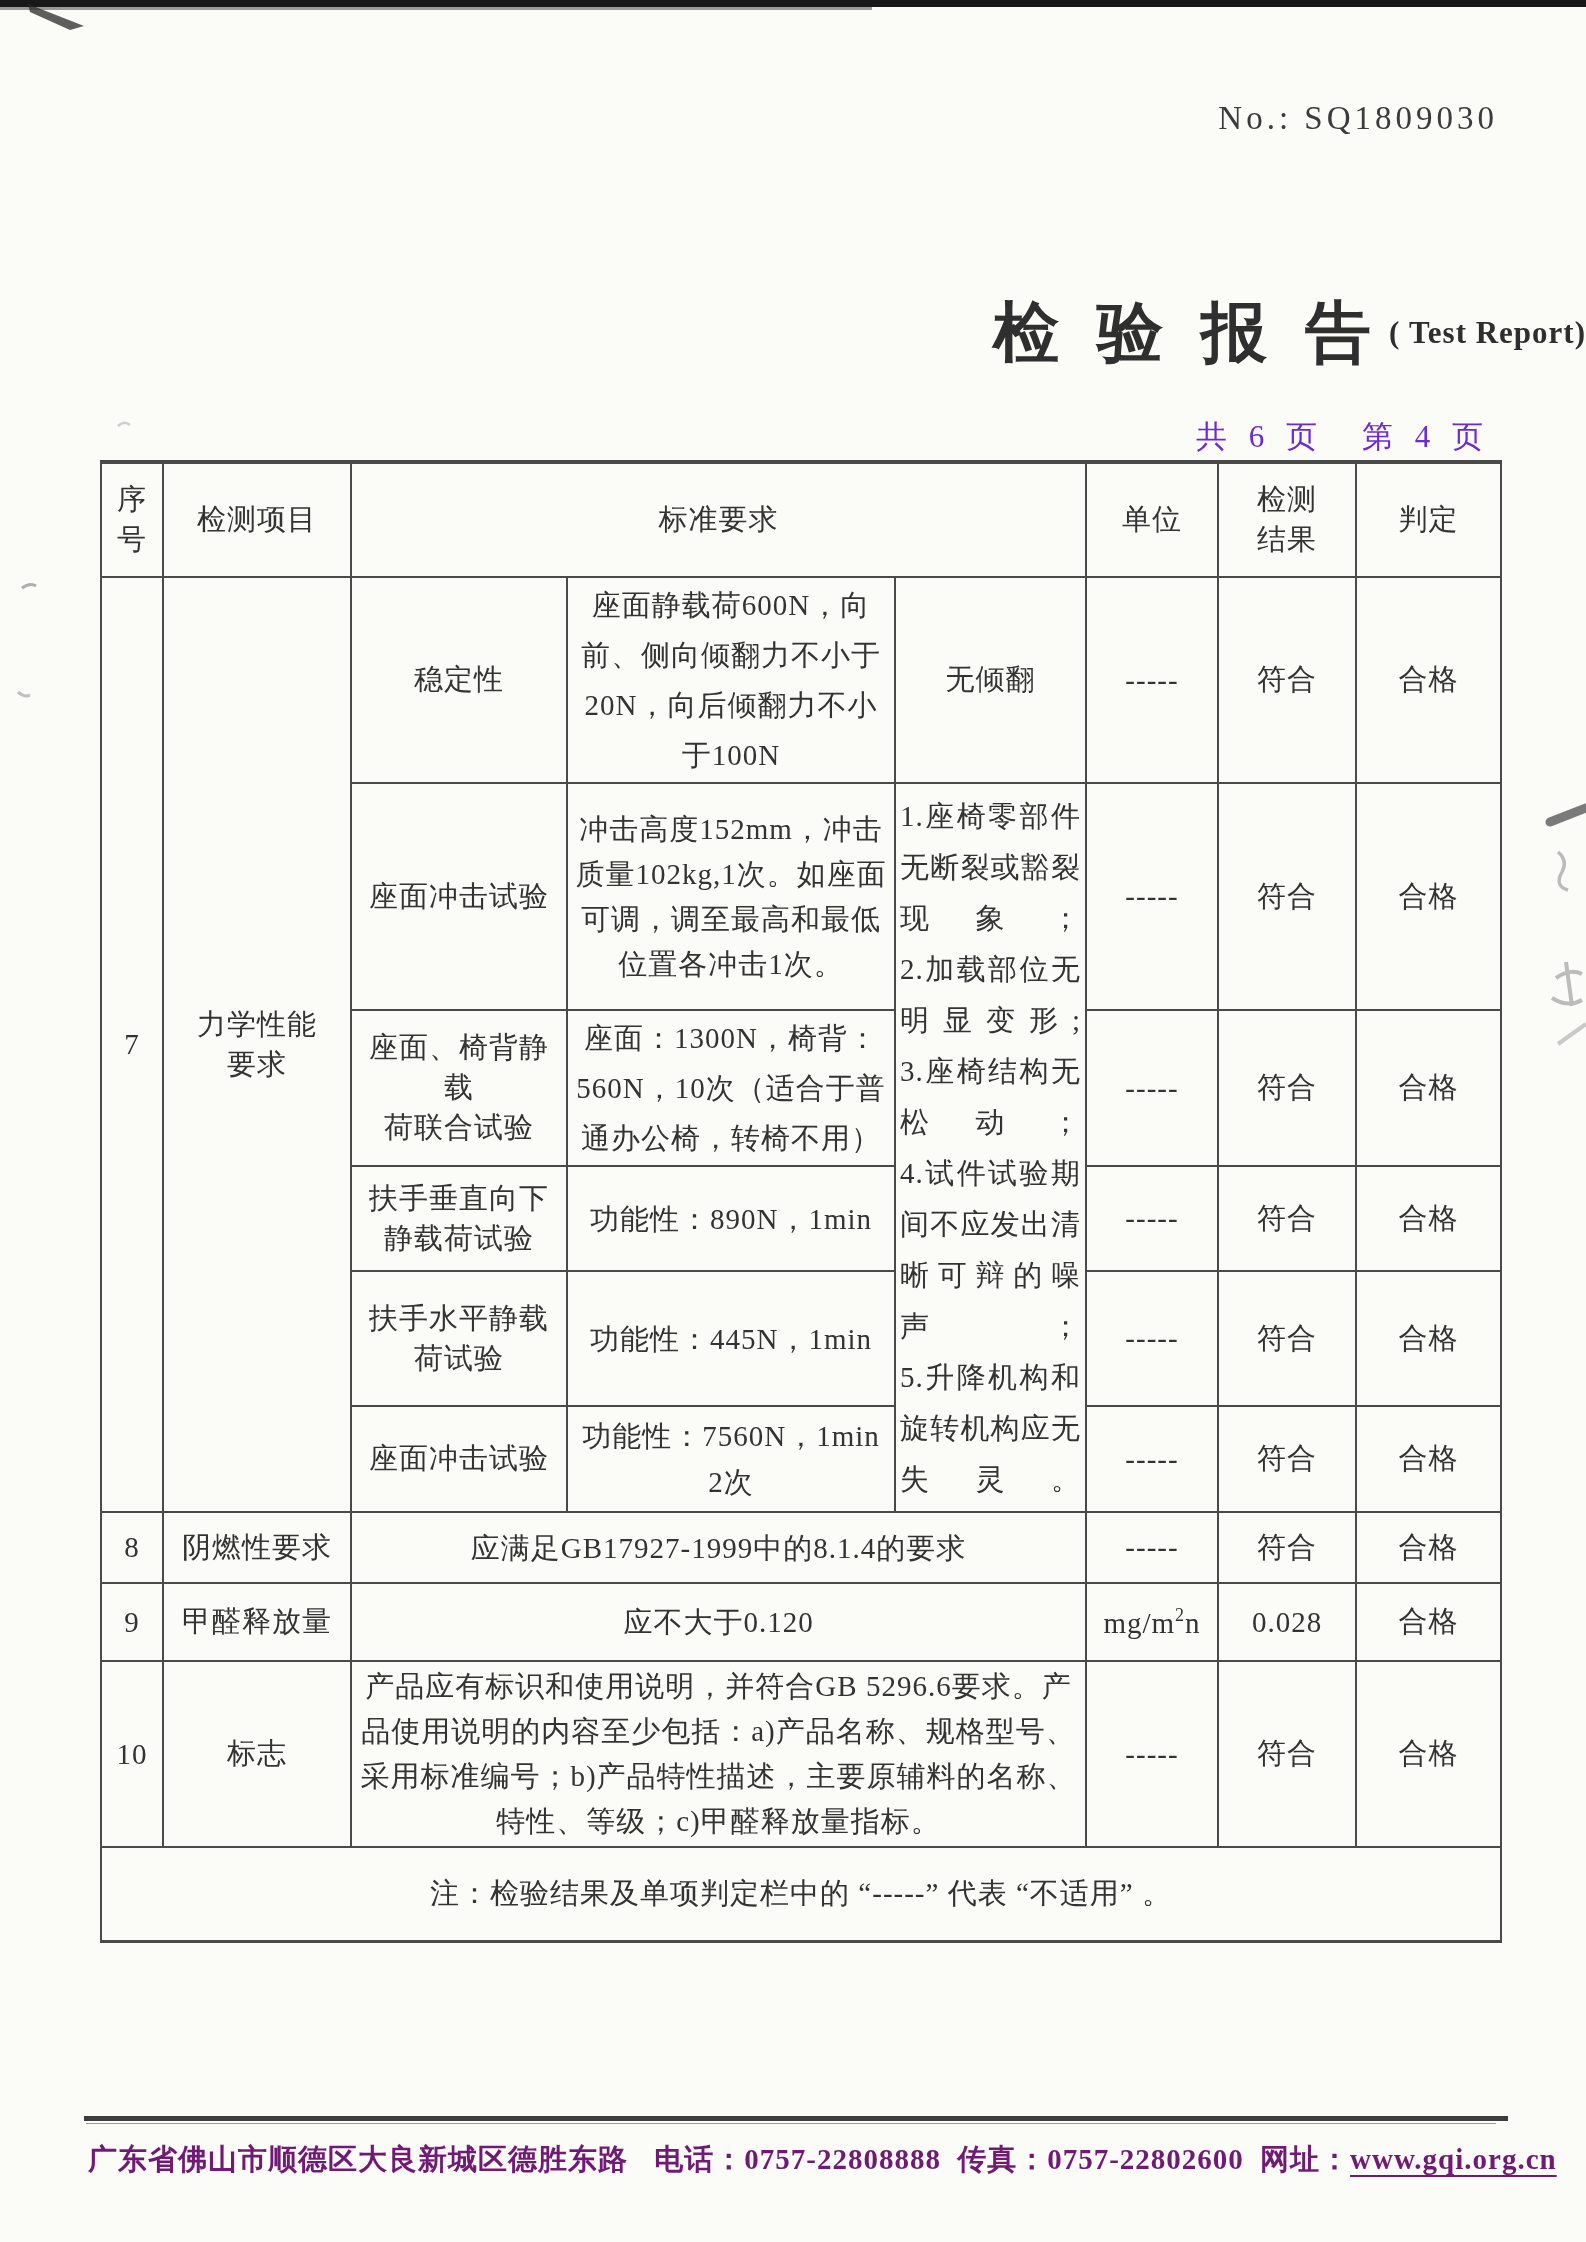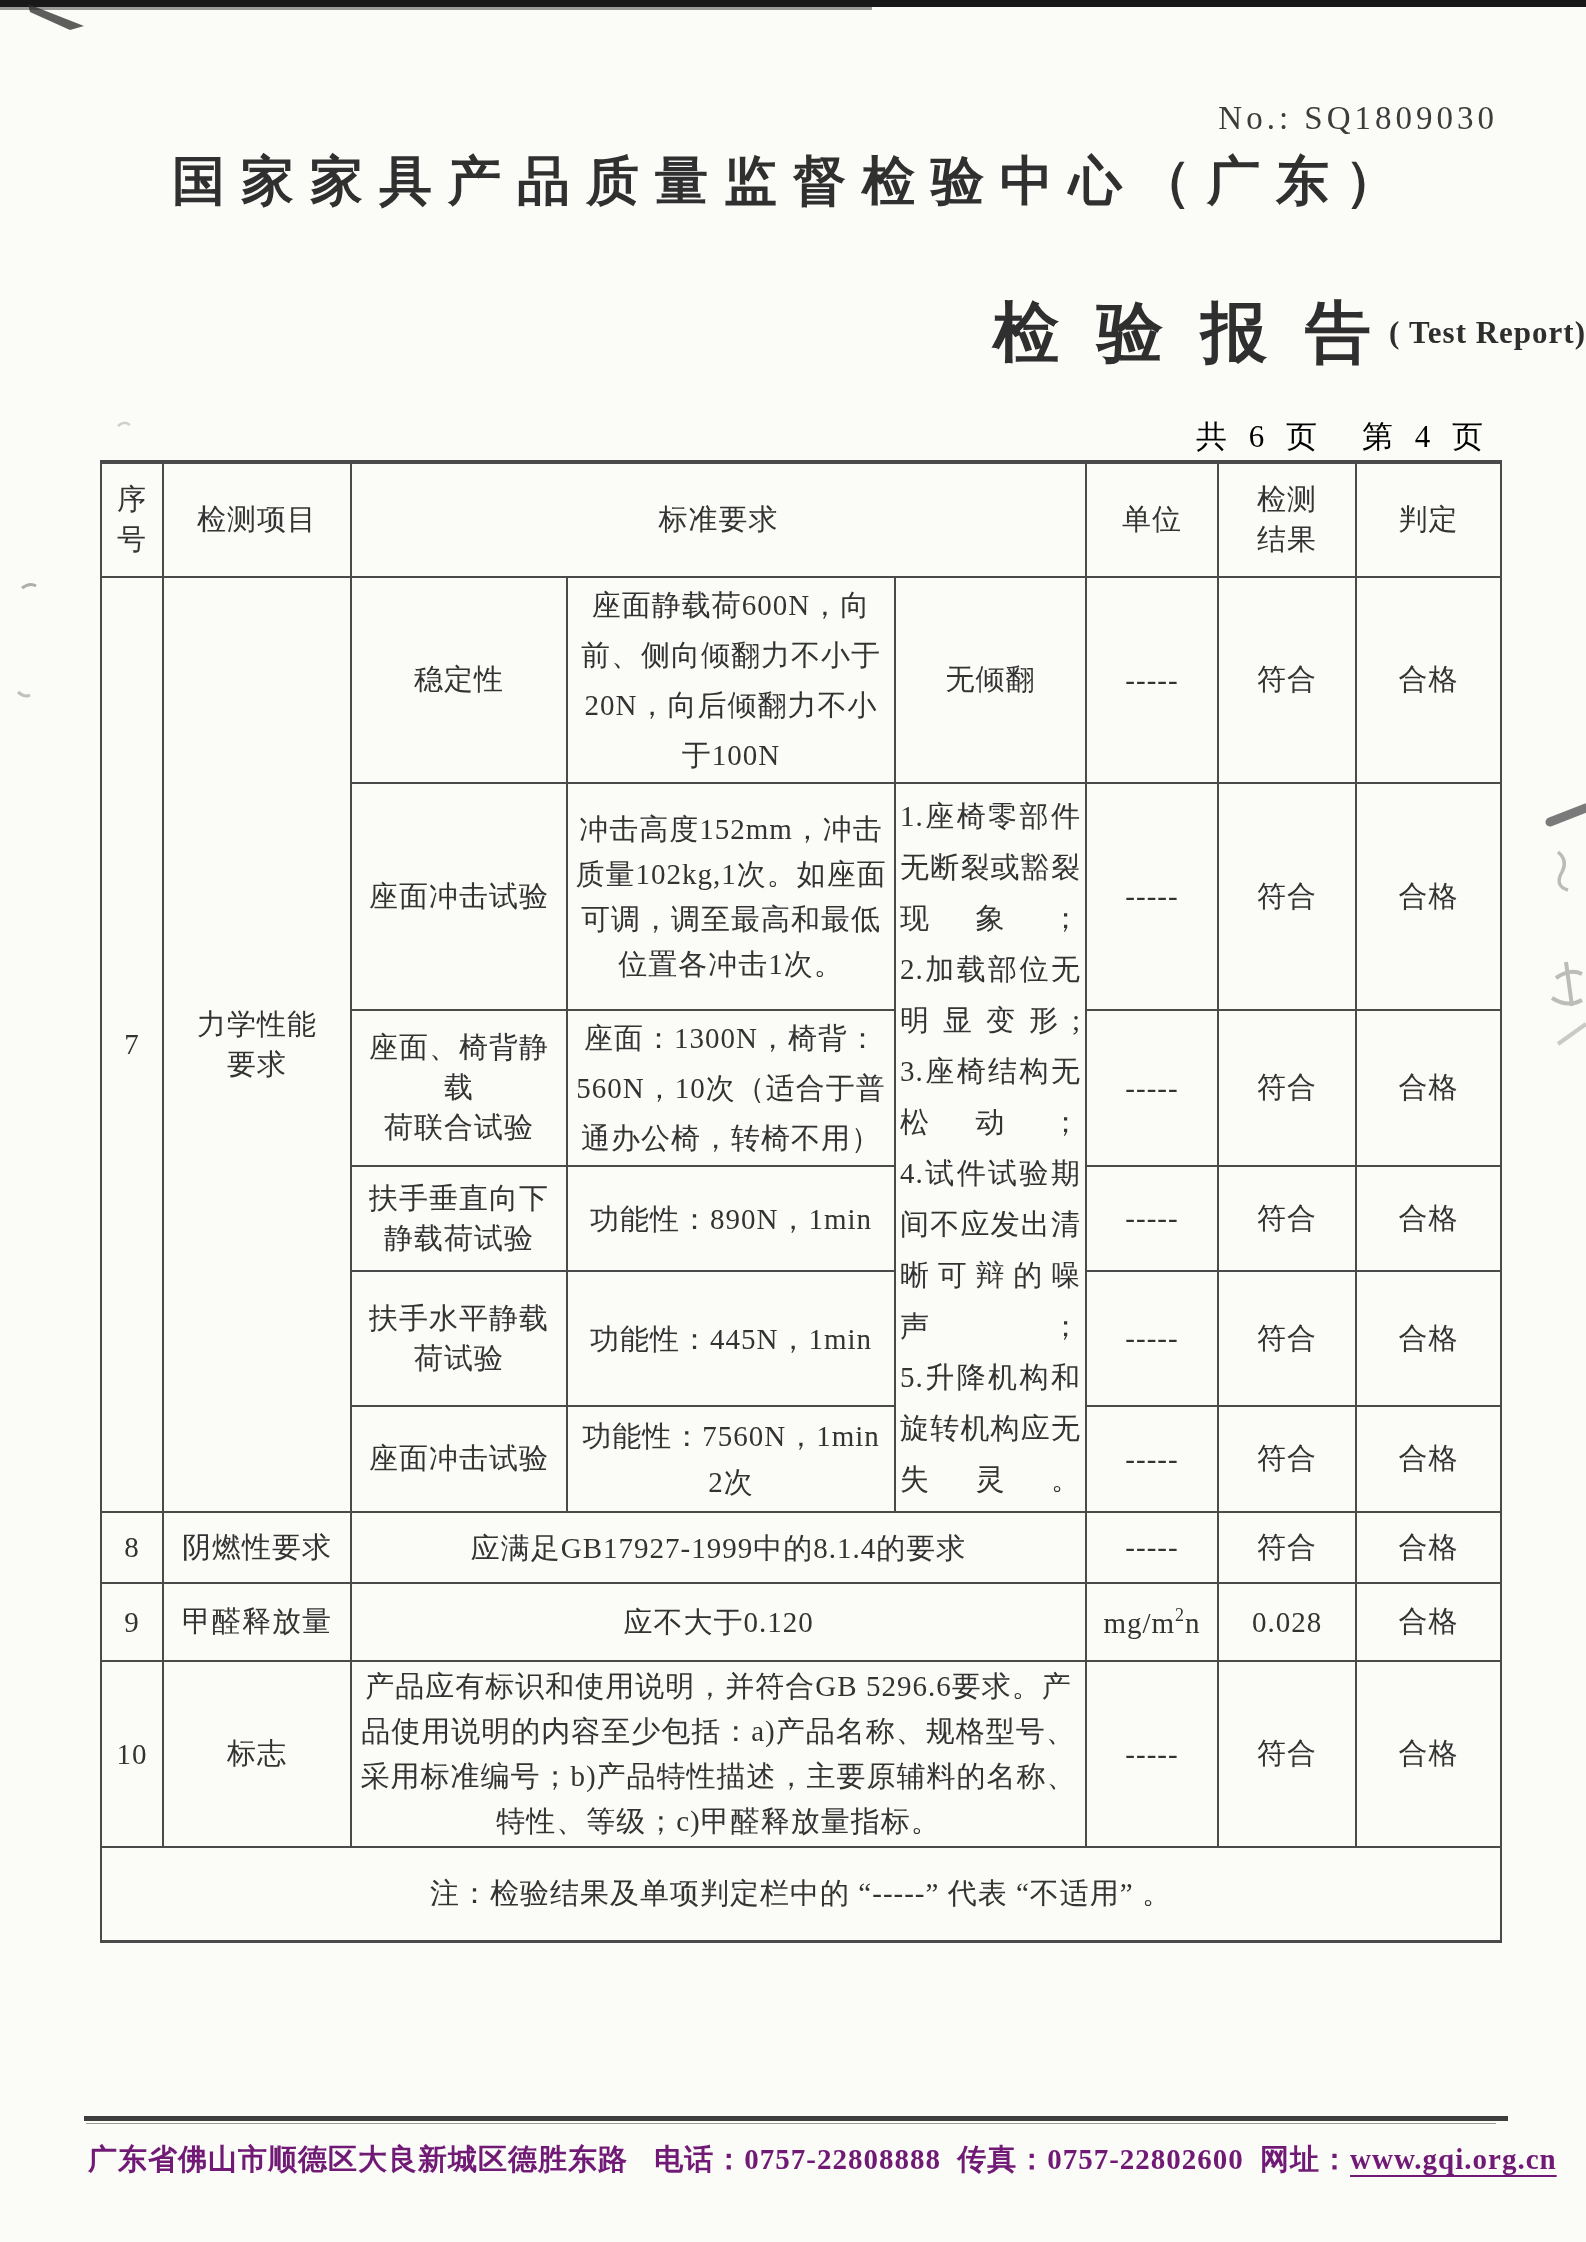--- a/index.html
+++ b/index.html
@@ -16,21 +16,21 @@
   .scan-top-edge:after{content:"";position:absolute;left:0;top:7px;width:55%;height:3px;background:#3a3a3a;opacity:.5;}
 
   .no-line{position:absolute;top:100px;right:88px;font-size:33px;letter-spacing:4px;color:#3c3c3c;}
   .title-cn{position:absolute;top:146px;left:0;width:100%;margin:0;text-align:center;
     font-size:53px;font-weight:600;letter-spacing:16px;margin-right:-16px;color:#303030;}
   .title-en{position:absolute;top:240px;left:0;width:100%;text-align:center;
     font-size:31px;font-weight:700;color:#2b2b2b;}
   .report-line{position:absolute;top:288px;left:0;width:100%;text-align:right;white-space:nowrap;}
   .report-cn{font-size:66px;font-weight:700;letter-spacing:38px;margin-right:-24px;color:#2f2f2f;}
   .report-en{font-size:31px;font-weight:700;vertical-align:12px;letter-spacing:1px;}
-  .page-info{position:absolute;top:416px;right:96px;font-size:31px;letter-spacing:7px;color:#000000;}
+  .page-info{position:absolute;top:416px;right:96px;font-size:31px;letter-spacing:7px;color:#6d28d9;}
 
   table.report{
     position:absolute;top:460px;left:100px;width:1400px;
     border-collapse:collapse;table-layout:fixed;
   }
   table.report td,table.report th{
     border:2px solid #4a4a4a;
     text-align:center;vertical-align:middle;
     font-size:29px;font-weight:normal;
     letter-spacing:1px;color:#333;
@@ -77,21 +77,20 @@
 
   .artifacts{position:absolute;top:0;left:0;width:1586px;height:2242px;pointer-events:none;}
 </style>
 </head>
 <body>
 
 <div class="page">
   <div class="scan-top-edge"></div>
 
   <div class="no-line">No.: SQ1809030</div>
-  <h1 class="title-cn">国家家具产品质量监督检验中心（广东）</h1>
   <div class="report-line">
     <span class="report-cn">检验报告</span>
     <span class="report-en">( Test Report)</span>
   </div>
   <div class="page-info">共 6 页　第 4 页</div>
 
   <table class="report">
     <colgroup>
       <col style="width:62px">
         <col style="width:188px">

